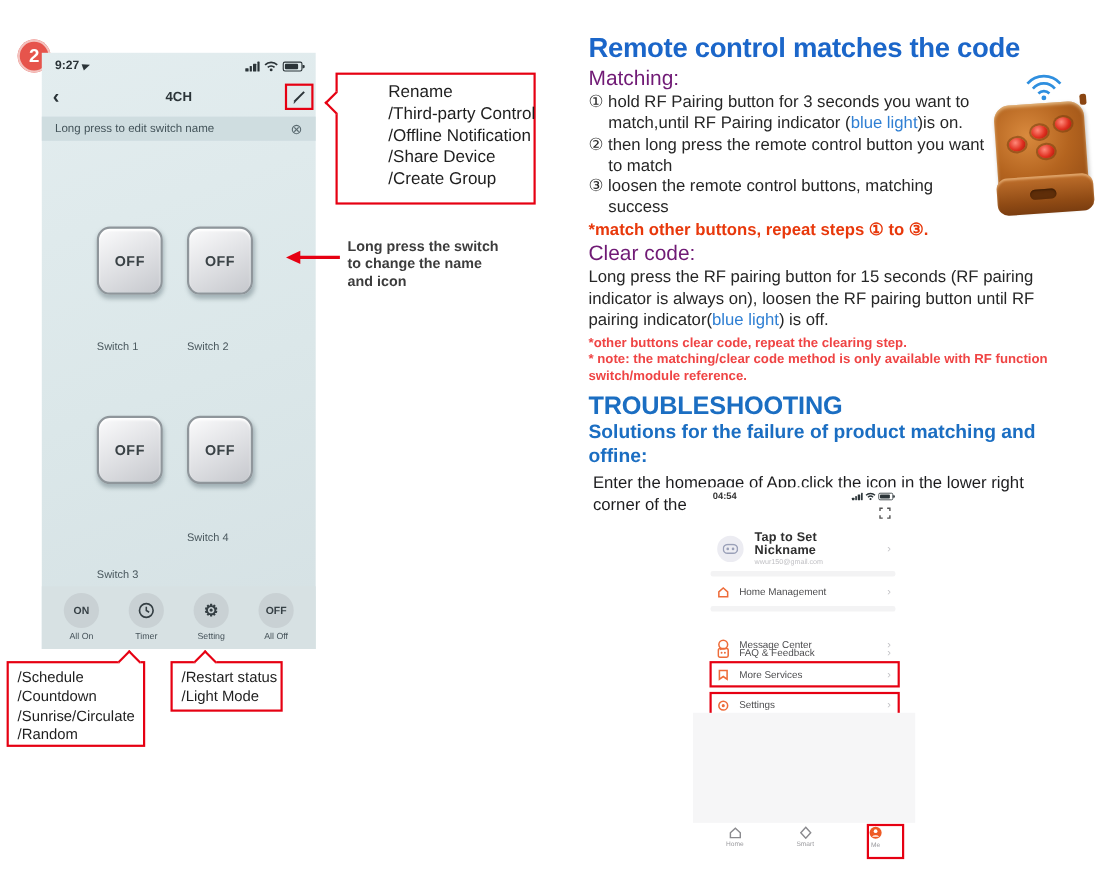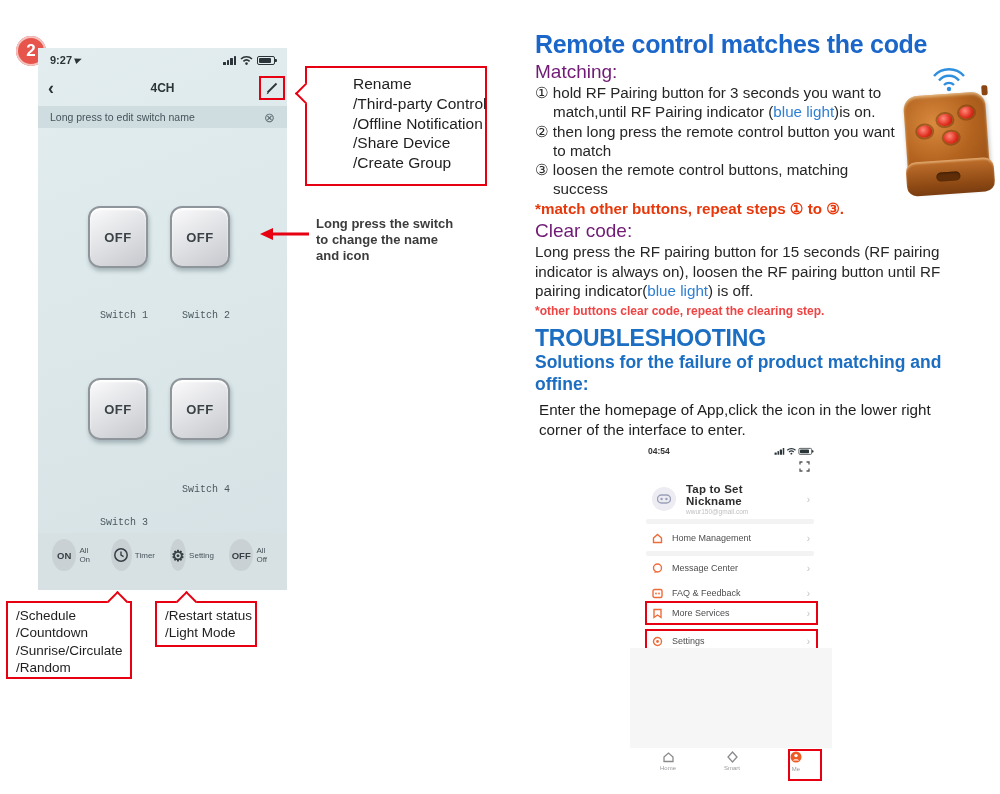--- a/index.html
+++ b/index.html
@@ -35,25 +35,25 @@
   .p1-banner { position:absolute; left:0; top:58px; width:100%; height:22px; background:#cfdde0;
                display:flex; align-items:center; justify-content:space-between; padding:0 12px; }
   .p1-banner-text { font-size:10.5px; color:#44545a; }
   .p1-banner-close { font-size:13px; color:#5a6a70; line-height:1; }
 
   .swbtn { position:absolute; width:60px; height:62px; border-radius:12px;
            background:linear-gradient(150deg,#fbfbfc 0%, #e3e4e7 45%, #c6c8cd 100%);
            border:2px solid #8f969b; box-shadow:1px 3px 4px rgba(60,80,90,.35), inset 0 2px 2px #fff;
            display:flex; align-items:center; justify-content:center;
            font-size:13px; font-weight:bold; color:#3a4246; letter-spacing:0.5px; }
-  .swlabel { position:absolute; width:60px; text-align:right; font-size:10px; color:#4a585e;font-family:Liberation Mono, monospace; }
+  .swlabel { position:absolute; width:60px; text-align:left; font-size:10px; color:#4a585e; }
 
   .p1-bottom { position:absolute; left:0; bottom:0; width:100%; height:57px; background:#d7e1e3;
                display:flex; align-items:flex-start; justify-content:space-between; padding:6px 14px 0 14px; }
-  .p1-action { display:flex; align-items:center; gap:3px; width:44px; }
+  .p1-action { display:flex; flex-direction:column; align-items:center; gap:3px; width:44px; }
   .p1-action .circ { width:32px; height:32px; border-radius:50%; background:#c9d1d4;
                      display:flex; align-items:center; justify-content:center;
                      font-size:9.5px; font-weight:bold; color:#353f44; }
   .p1-action .albl { font-size:8px; color:#46535a; }
   .circ .gear-glyph { font-size:15px; line-height:1; color:#353f44; }
 
   
   .rbox { position:absolute; background:#fff; border:2.5px solid #e60012; }
   .rbox .inner { padding:6px 10px; }
   .rbox .line { font-size:15.5px; color:#1e1e1e; line-height:1.28; white-space:nowrap; }
@@ -251,20 +251,21 @@
       <div class="g-step">
         <span>③ loosen the remote control buttons, matching success</span>
       </div>
     </div>
     <div class="g-rednote">*match other buttons, repeat steps ① to ③.</div>
     <div class="g-h2">Clear code:</div>
     <div class="g-clearbody">
       <span>Long press the RF pairing button for 15 seconds (RF pairing indicator is always on), loosen the RF pairing button until RF pairing indicator(</span><span class="blue-inline">blue light</span><span>) is off.</span>
     </div>
     <div class="g-smallred" style="margin-top:3px;">*other buttons clear code, repeat the clearing step.</div>
+    <div class="g-smallred" style="margin-top:0;">* note: the matching/clear code method is only available with RF function switch/module reference.</div>
     <div class="g-trouble">TROUBLESHOOTING</div>
     <div class="g-sub">Solutions for the failure of product matching and offine:</div>
     <div class="g-enter">Enter the homepage of App,click the icon in the lower right corner of the interface to enter.</div>
   </div>
 
   <div class="remote-wrap">
     <svg class="remote-wifi" width="38" height="26" viewBox="0 0 38 26">
       <path d="M4 10 A20 20 0 0 1 34 10" fill="none" stroke="#2f8fdf" stroke-width="2.4"></path>
       <path d="M9 14.5 A13 13 0 0 1 29 14.5" fill="none" stroke="#2f8fdf" stroke-width="2.4"></path>
       <path d="M14 19 A7 7 0 0 1 24 19" fill="none" stroke="#2f8fdf" stroke-width="2.4"></path>
@@ -325,21 +326,21 @@
     <div class="p2-row" style="top:85px;">
       <svg width="11" height="11" viewBox="0 0 11 11">
           <path d="M1.5 5 L5.5 1.5 L9.5 5 V9.5 H1.5 Z" fill="none" stroke="#ee6c3a" stroke-width="1.4"></path>
         </svg>
       <span class="p2-rlabel">Home Management</span>
       <span class="p2-chev">›</span>
     </div>
 
     <div class="p2-band" style="top:108px;"></div>
 
-    <div class="p2-row" style="top:115px;">
+    <div class="p2-row" style="top:133px;">
       <svg width="11" height="11" viewBox="0 0 11 11">
           <circle cx="5.5" cy="5" r="4" fill="none" stroke="#ee6c3a" stroke-width="1.4"></circle>
           <path d="M3 8.5 L2.2 10.3 L5 9" fill="#ee6c3a"></path>
         </svg>
       <span class="p2-rlabel">Message Center</span>
       <span class="p2-chev">›</span>
     </div>
 
     <div class="p2-row" style="top:140px;">
       <svg width="11" height="11" viewBox="0 0 11 11">

